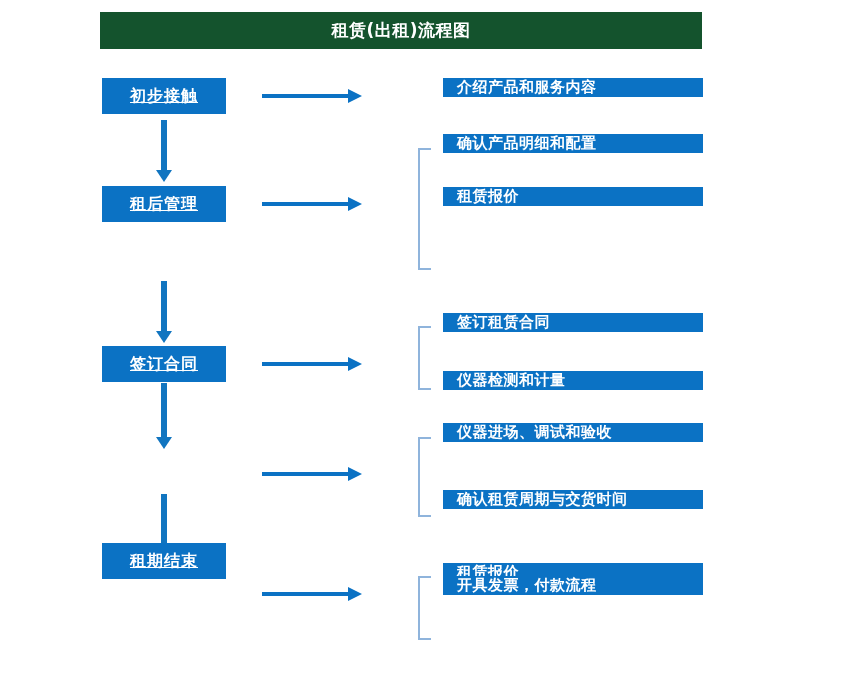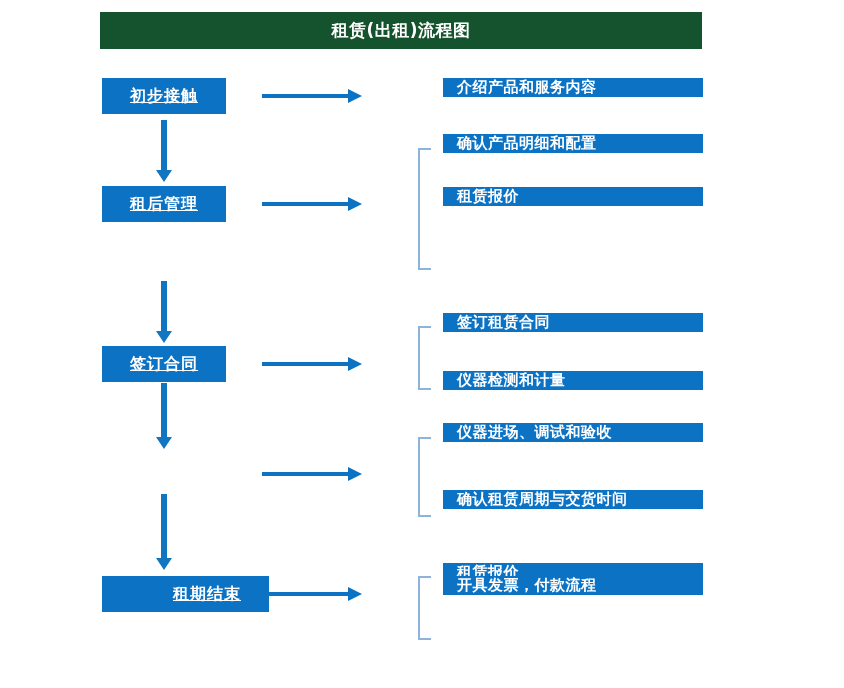--- a/index.html
+++ b/index.html
@@ -195,21 +195,21 @@
   <div class="bracket" style="top:437px; height:80px;"></div>
 
   <div class="detail-box" style="top:423px;">仪器进场、调试和验收</div>
   <div class="detail-box" style="top:490px;">确认租赁周期与交货时间</div>
 
   <div class="v-arrow" style="top:494px; height:76px;">
     <div class="shaft" style="height:64px;"></div>
     <div class="head"></div>
   </div>
 
-  <div class="stage-box" style="top:576px;padding-left:43px;">租期结束</div>
+  <div class="stage-box" style="top:543px;">租期结束</div>
 
   <div class="h-arrow" style="top:587px;">
     <div class="shaft"></div>
     <div class="head"></div>
   </div>
 
   <div class="bracket" style="top:576px; height:64px;"></div>
 
   <div class="detail-box" style="top:563px;">租赁报价</div>
   <div class="detail-box" style="top:576px;">开具发票，付款流程</div>

